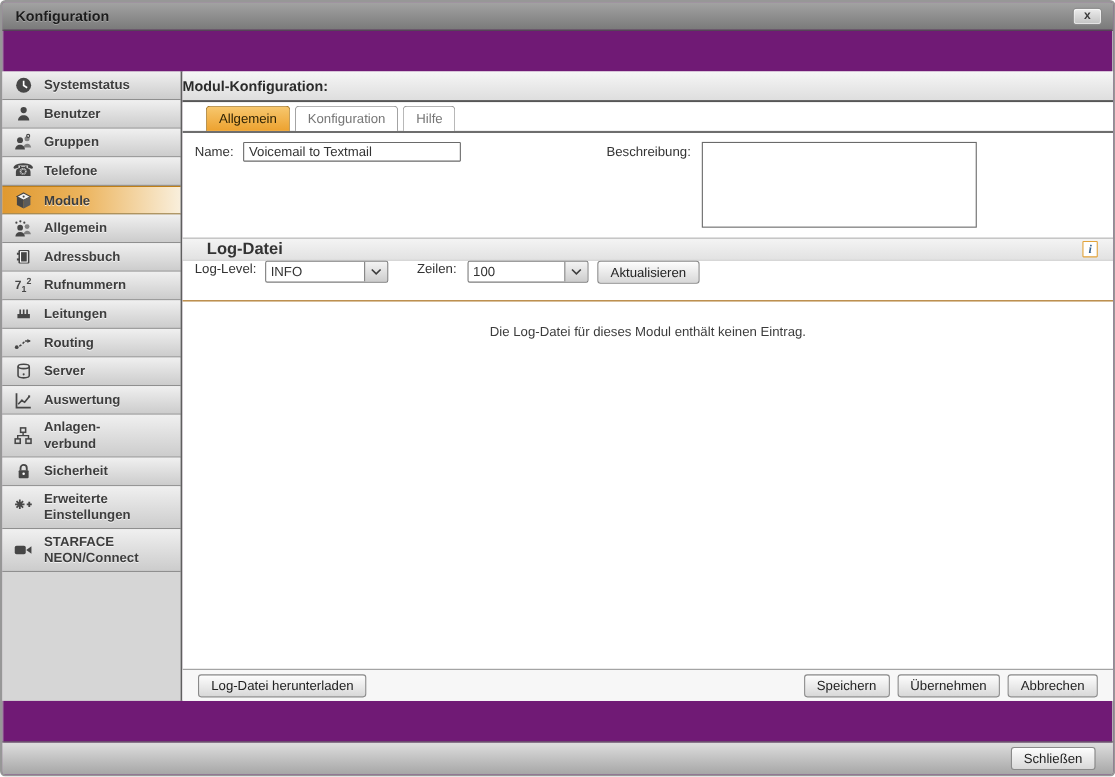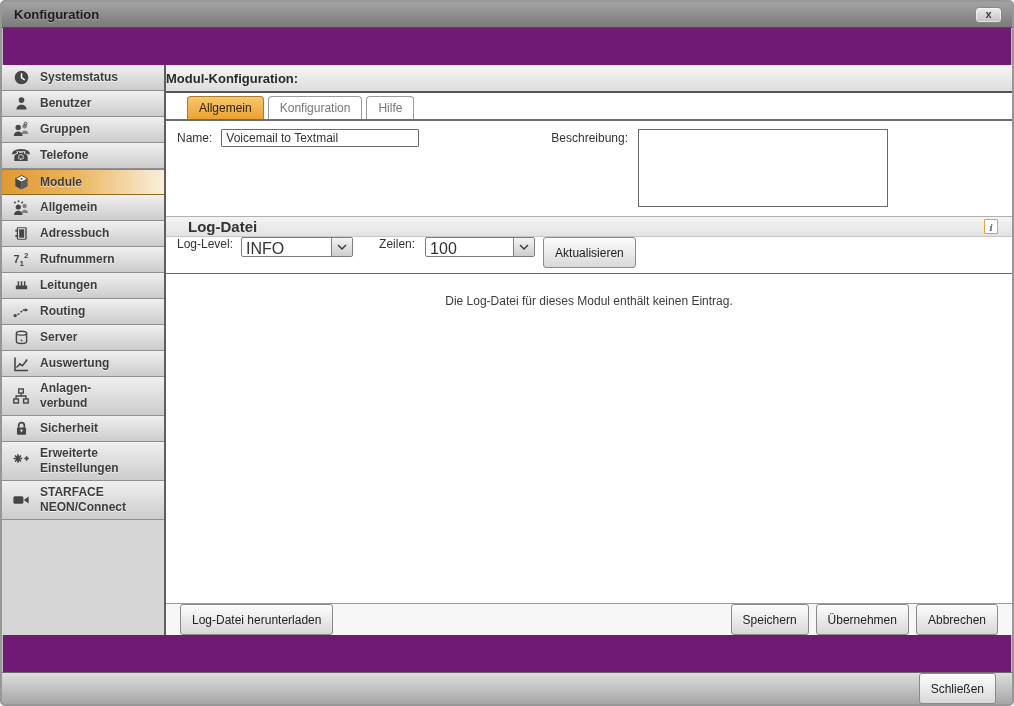--- a/index.html
+++ b/index.html
@@ -88,29 +88,29 @@
     display:flex; align-items:center; justify-content:center; cursor:pointer;
     font-family:"Liberation Serif","DejaVu Serif",serif; font-weight:bold; font-style:italic;
     font-size:11px; color:#35618e; border-radius:1px;
   }
   .controls{ flex:0 0 37px; display:flex; align-items:flex-start; padding-left:11px; border-bottom:1px solid #a16207; }
   .clabel{ font-size:12px; color:#333; }
   .select{
     display:flex; align-items:stretch; height:20px; border:1px solid #7d7d7d; border-radius:2px;
     background:#fff; cursor:pointer; overflow:hidden;
   }
-  .select .val{ flex:1; font-size:16px; color:#333; padding:2px 4px 0 4px; white-space:nowrap; }
+  .select .val{ flex:1; font-size:12px; color:#333; padding:2px 4px 0 4px; white-space:nowrap; }
   .select .chev{
     width:21px; flex:0 0 21px; background:linear-gradient(#f4f4f4,#cdcdcd);
     border-left:1px solid #7d7d7d; display:flex; align-items:center; justify-content:center; color:#3d3d3d;
   }
   .sel-level{ width:112px; margin:0 26px 0 8px; }
   .sel-lines{ width:110px; margin:0 8px 0 10px; }
   .btn{
-    height:31px; padding:0 11px; background:linear-gradient(#fdfdfd,#d8d8d8);
+    height:21px; padding:0 11px; background:linear-gradient(#fdfdfd,#d8d8d8);
     border:1px solid #8a8a8a; border-radius:3px; font-size:12px; color:#222;
     font-family:inherit; cursor:pointer; box-shadow:0 1px 0 rgba(255,255,255,.6) inset;
   }
   .empty-message{ margin-top:20px; text-align:center; font-size:12px; color:#3c3c3c; }
   .grow{ flex:1; }
   .action-row{
     flex:0 0 29px; display:flex; align-items:center; padding:0 14px;
     background:#f7f7f7; border-top:1px solid #9b9b9b; gap:7px;
   }
   .action-row .spacer{ flex:1; }

